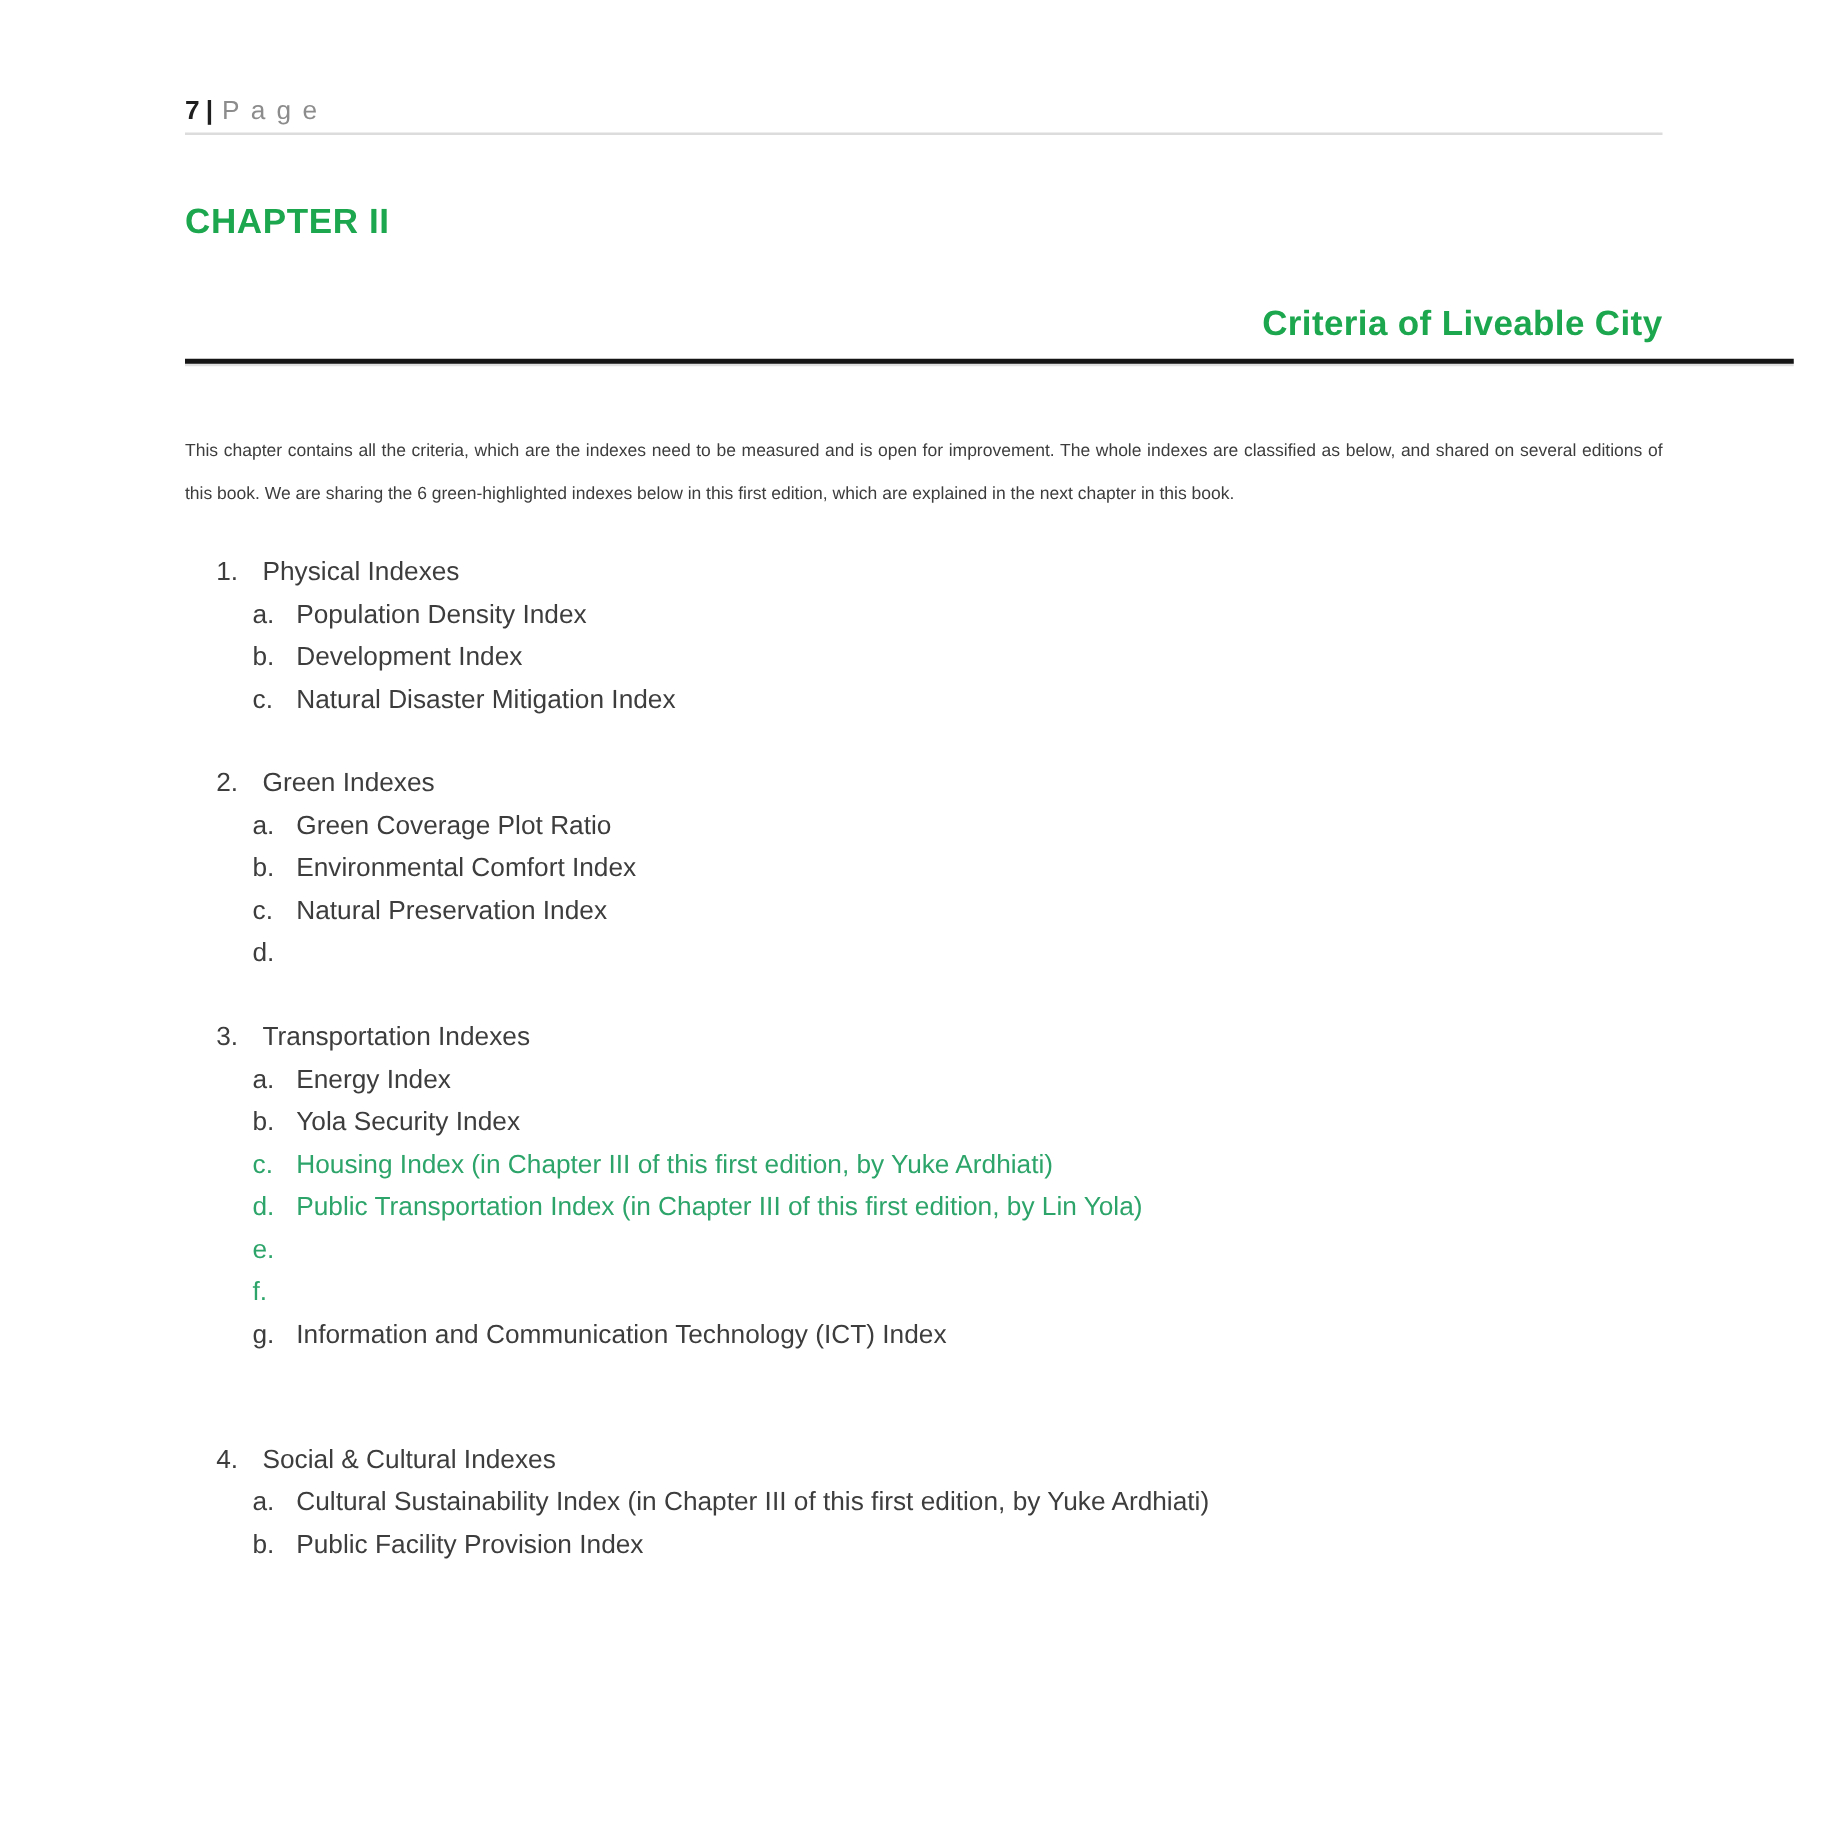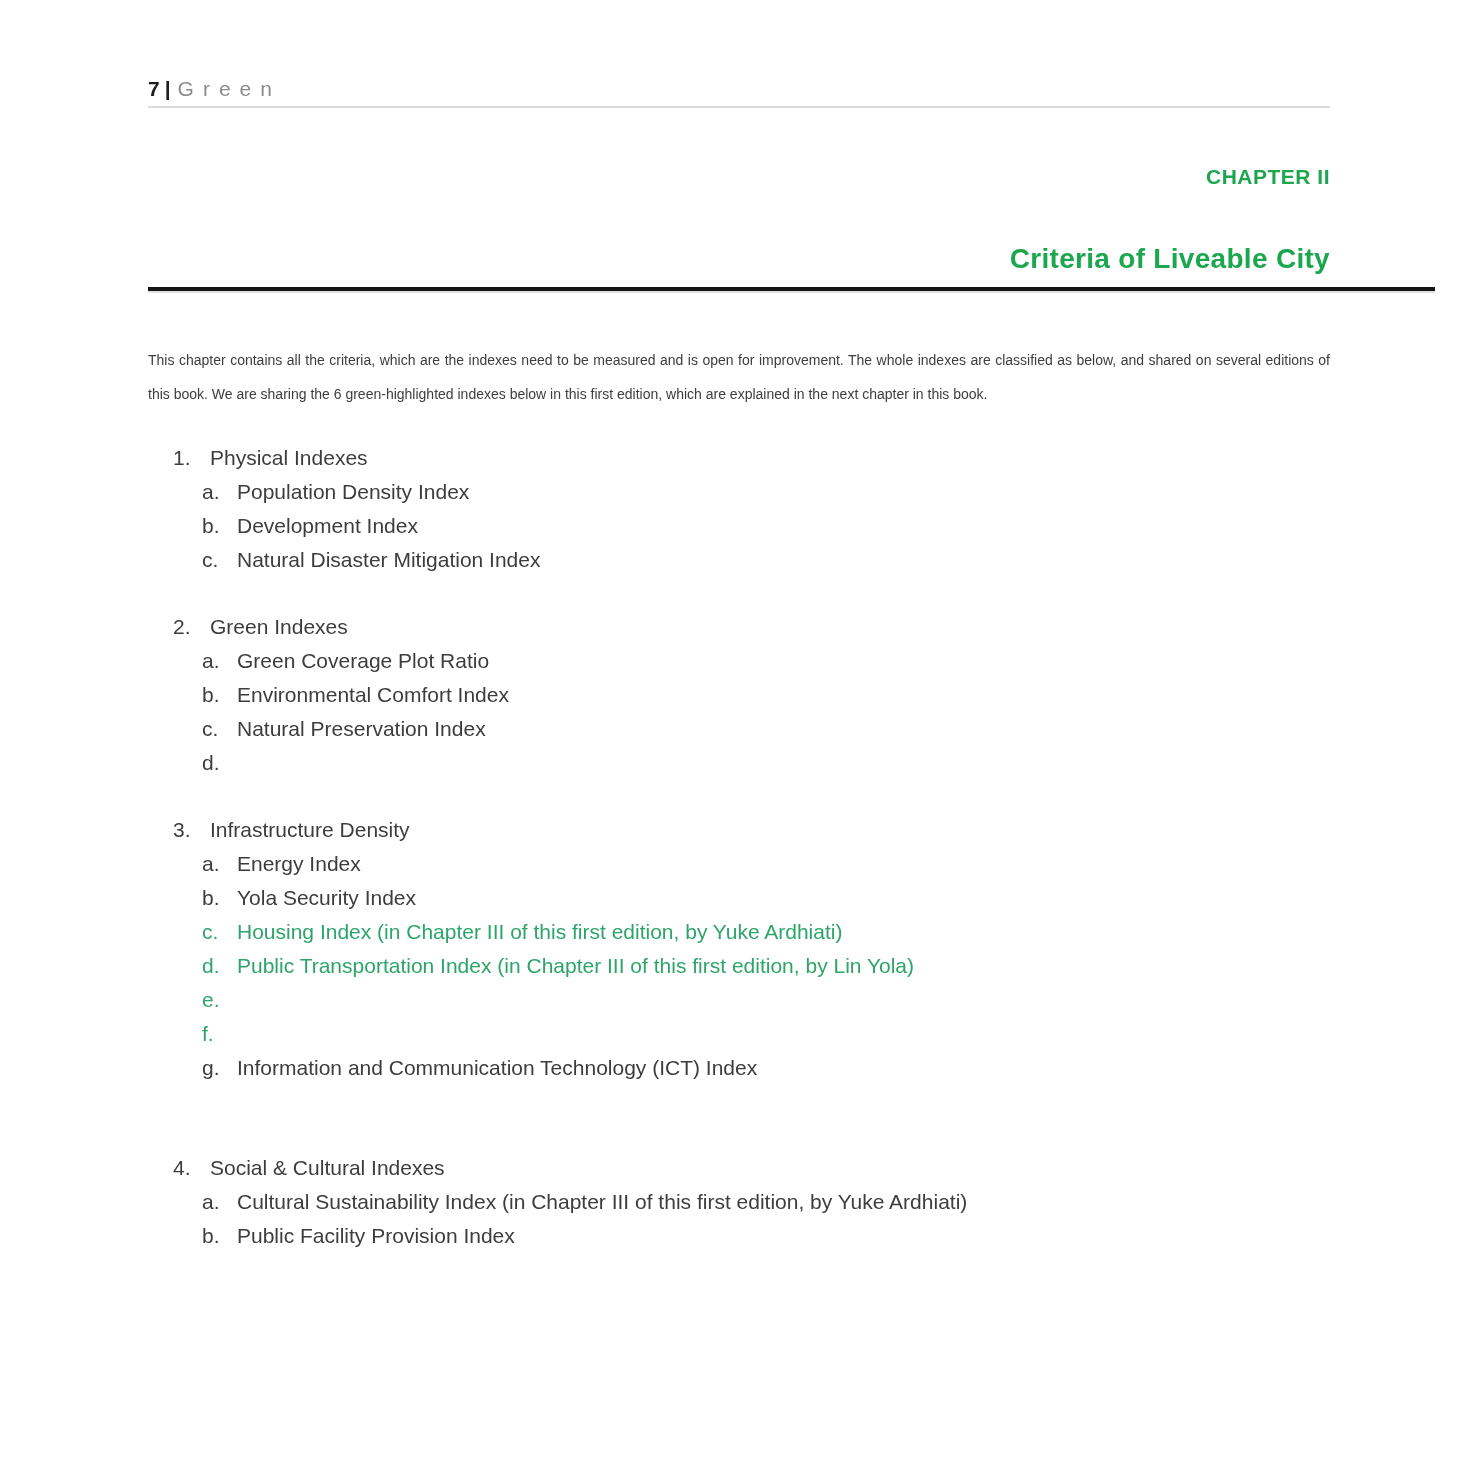--- a/index.html
+++ b/index.html
@@ -17,23 +17,23 @@
     display:flex; align-items:baseline;
     border-bottom:2px solid #dcdcdc;
     padding-bottom:7px;
     font-size:21px; line-height:21px;
   }
   .hdr .pg-num { font-weight:bold; color:#1f1f1f; }
   .hdr .pg-sep { font-weight:bold; color:#1f1f1f; margin:0 7px 0 5px; }
   .hdr .pg-label { color:#8c8c8c; letter-spacing:9px; }
   
   .chapter {
-    margin:52px 0 0; text-align:right;
+    margin:52px 0 0; text-align:left;
     color:var(--accent,#1ca64e);
-    font-size:21px; line-height:34px; font-weight:700; letter-spacing:0.5px;
+    font-size:28px; line-height:34px; font-weight:700; letter-spacing:0.5px;
   }
   .subtitle {
     margin:48px 0 0; text-align:right;
     color:var(--accent,#1ca64e);
     font-size:28px; line-height:34px; font-weight:700; letter-spacing:0.3px;
   }
   .rule {
     height:4px; background:#151515;
     margin-top:11px; margin-right:-105px;
     box-shadow:0 2px 0 rgba(0,0,0,0.12);
@@ -56,21 +56,21 @@
   .item.green .let, .item.green .txt { color:var(--item-green,#2da56a); }
 </style>
 </head>
 <body>
 
 <div class="page" style="--accent: #1ca64e; --item-green: #2da56a; --text: #3d3d3d;">
 
   <div class="hdr">
     <span class="pg-num">7</span>
     <span class="pg-sep">|</span>
-    <span class="pg-label">Green</span>
+    <span class="pg-label">Page</span>
   </div>
 
   <div class="chapter">CHAPTER II</div>
 
   <div class="subtitle">Criteria of Liveable City</div>
 
   <div class="rule"></div>
 
   <p class="body-par">This chapter contains all the criteria, which are the indexes need to be measured and is open for improvement. The whole indexes are classified as below, and shared on several editions of this book. We are sharing the 6 green-highlighted indexes below in this first edition, which are explained in the next chapter in this book.</p>
 
@@ -110,21 +110,21 @@
           <span class="let">c.</span>
           <span class="txt">Natural Preservation Index</span>
         </div>
         <div class="item">
           <span class="let">d.</span>
         </div>
       </div>
       <div class="section">
         <div class="shead">
           <span class="num">3.</span>
-          <span class="ttl">Infrastructure Density</span>
+          <span class="ttl">Transportation Indexes</span>
         </div>
         <div class="item">
           <span class="let">a.</span>
           <span class="txt">Energy Index</span>
         </div>
         <div class="item">
           <span class="let">b.</span>
           <span class="txt">Yola Security Index</span>
         </div>
         <div class="item green">

